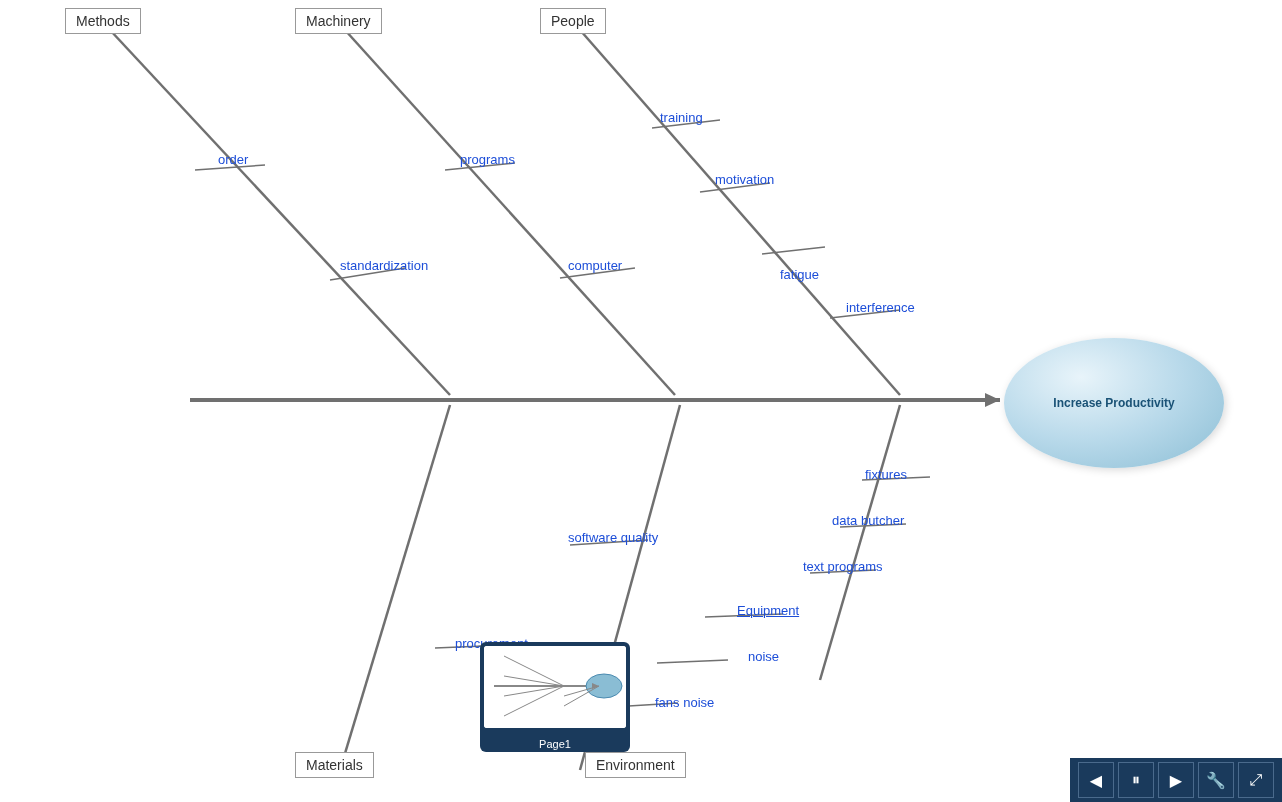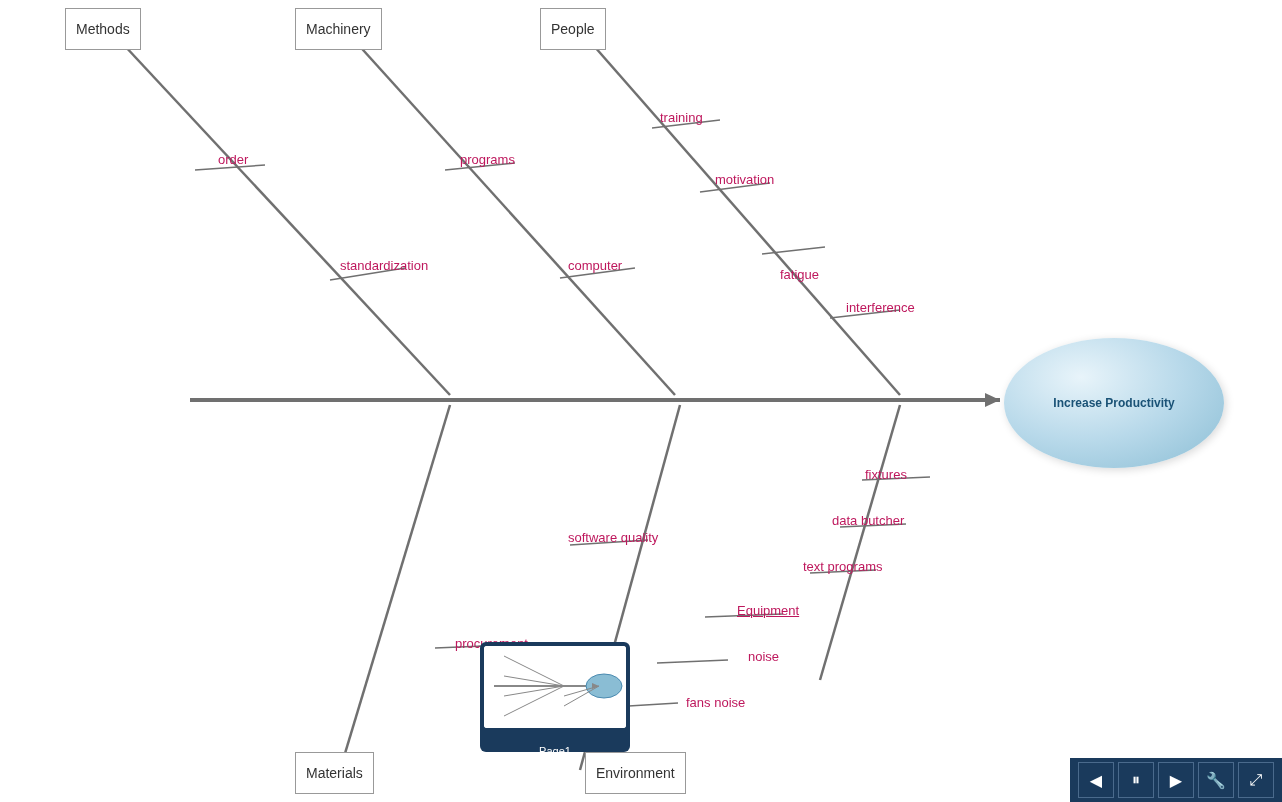--- a/index.html
+++ b/index.html
@@ -15,29 +15,29 @@
       position: absolute;
       top: 0; left: 0;
       width: 1282px;
       height: 802px;
       background: white;
     }
     .node-box {
       position: absolute;
       background: white;
       border: 1px solid #999;
-      padding: 12px 10px;
+      padding: 4px 10px;
       font-size: 14px;
       color: #333;
       white-space: nowrap;
     }
     .branch-label {
       position: absolute;
       font-size: 13px;
-      color: #be185d;
+      color: #1d4ed8;
       white-space: nowrap;
     }
     .effect-ellipse {
       position: absolute;
       width: 220px;
       height: 130px;
       background: radial-gradient(ellipse at 35% 30%, #e8f4fa, #b8d9ea, #8abdd4);
       border-radius: 50%;
       display: flex;
       align-items: center;
@@ -89,21 +89,21 @@
       width: 100%;
       height: 82px;
       border-radius: 3px;
       overflow: hidden;
       position: relative;
     }
     .page-thumbnail-label {
       color: white;
       font-size: 11px;
       text-align: center;
-      padding-top: 17px;
+      padding-top: 10px;
     }
   </style>
 </head>
 <body>
 
 <svg id="diagram-canvas" xmlns="http://www.w3.org/2000/svg">
 
   <line x1="190" y1="400" x2="1000" y2="400" stroke="#707070" stroke-width="4"></line>
 
   <polygon points="1000,400 985,393 985,407" fill="#707070"></polygon>
@@ -212,21 +212,21 @@
 </div>
 <div class="branch-label" style="left:803px; top:559px;">
   <span>text programs</span>
 </div>
 <div class="branch-label" style="left:737px; top:603px;text-decoration:underline;">
   <span>Equipment</span>
 </div>
 <div class="branch-label" style="left:712px; top:649px;margin-left:36px;">
   <span>noise</span>
 </div>
-<div class="branch-label" style="left:647px; top:695px;margin-left:39px;">
+<div class="branch-label" style="left:616px; top:695px;margin-left:39px;">
   <span>fans noise</span>
 </div>
 
 <div class="page-thumbnail" style="left:480px; bottom:50px;">
   <div class="page-thumbnail-inner">
     <svg width="142" height="82" xmlns="http://www.w3.org/2000/svg">
       <rect width="142" height="82" fill="white"></rect>
       <line x1="20" y1="10" x2="80" y2="40" stroke="#888" stroke-width="1"></line>
       <line x1="20" y1="30" x2="80" y2="40" stroke="#888" stroke-width="1"></line>
       <line x1="20" y1="50" x2="80" y2="40" stroke="#888" stroke-width="1"></line>

